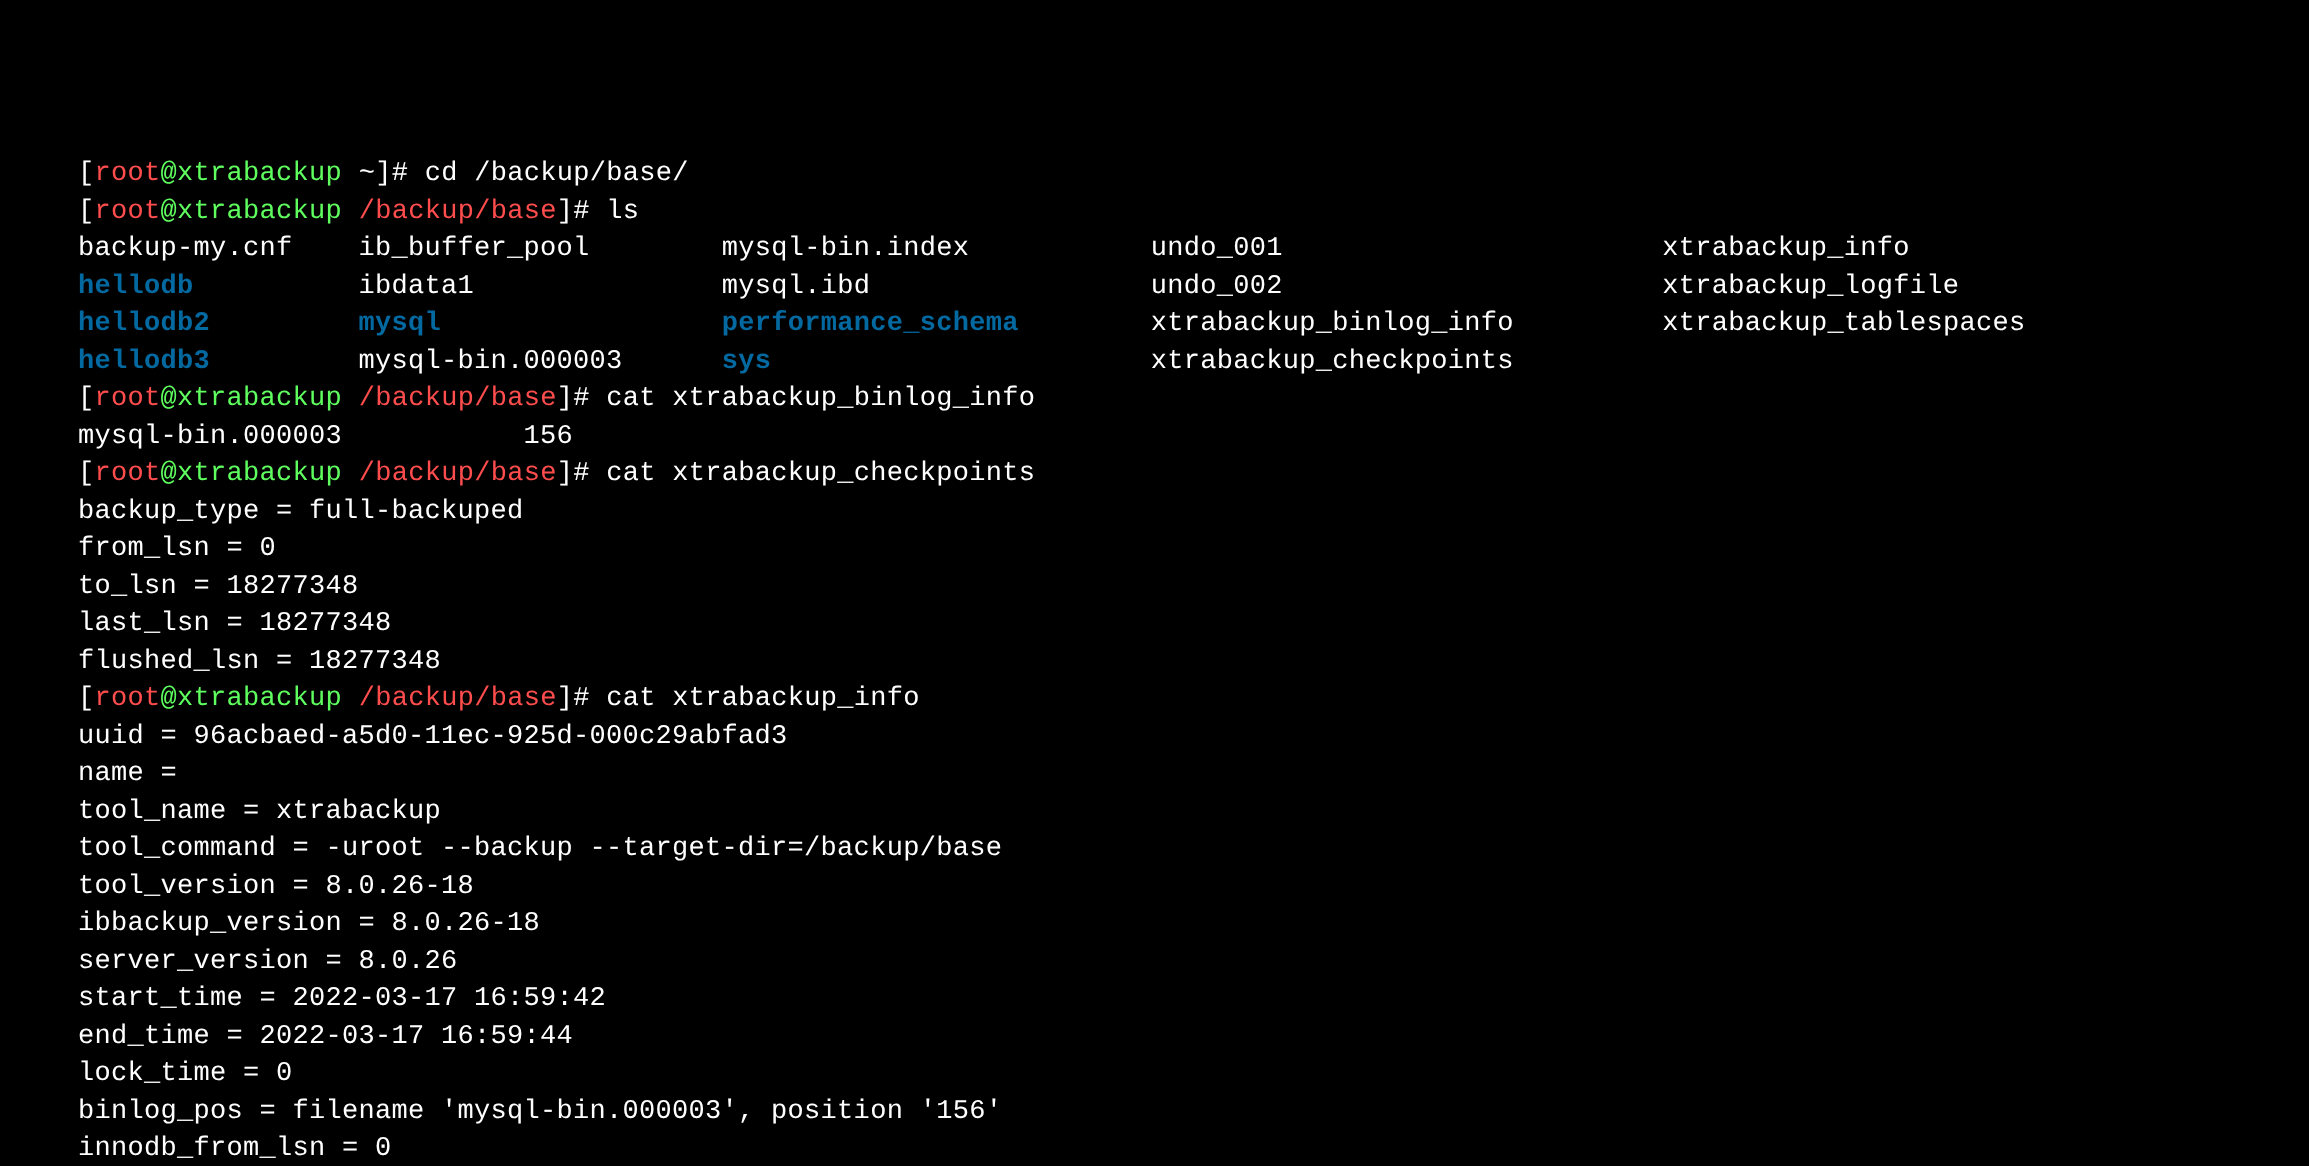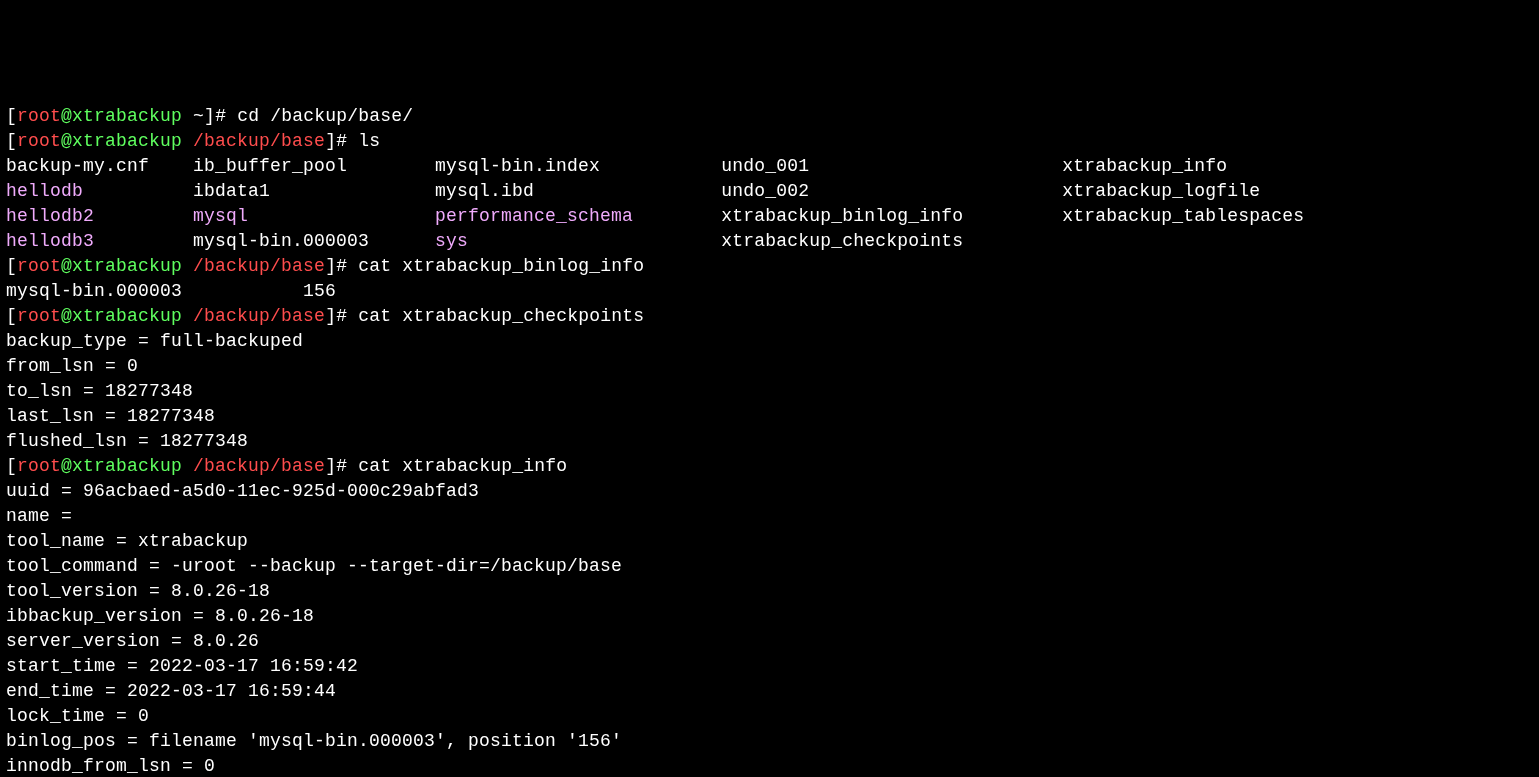--- a/index.html
+++ b/index.html
@@ -8,23 +8,23 @@
     font-family: "Consolas", "Menlo", "Courier New", monospace;
     font-size: 18px;
     line-height: 25px;
     margin: 0;
     padding: 4px 6px;
     white-space: pre;
     letter-spacing: 0.2px;
   }
   .red { color: #ff4d4d; }
   .green { color: #5fff5f; }
-  .blueBold { color: #f0abfc; font-weight: normal; }
+  .blueBold { color: #0369a1; font-weight: bold; }
   .white { color: #ffffff; }
-  .term-line { display: block; }
+  .term-line { display: block; margin-left: 46px; }
 </style>
 </head>
 <body>
 
 
 
 <div id="terminal"><span class="term-line"><span class="white">[</span><span class="red">root</span><span class="green">@</span><span class="green">xtrabackup</span> <span class="white">~</span><span class="white">]</span><span class="white"># </span><span class="white">cd /backup/base/</span></span><span class="term-line"><span class="white">[</span><span class="red">root</span><span class="green">@</span><span class="green">xtrabackup</span> <span class="red">/backup/base</span><span class="white">]</span><span class="white"># </span><span class="white">ls</span></span><span class="term-line"><span class="white">backup-my.cnf</span>    <span class="white">ib_buffer_pool</span>        <span class="white">mysql-bin.index</span>           <span class="white">undo_001</span>                       <span class="white">xtrabackup_info</span></span><span class="term-line"><span class="blueBold">hellodb</span>          <span class="white">ibdata1</span>               <span class="white">mysql.ibd</span>                 <span class="white">undo_002</span>                       <span class="white">xtrabackup_logfile</span></span><span class="term-line"><span class="blueBold">hellodb2</span>         <span class="blueBold">mysql</span>                 <span class="blueBold">performance_schema</span>        <span class="white">xtrabackup_binlog_info</span>         <span class="white">xtrabackup_tablespaces</span></span><span class="term-line"><span class="blueBold">hellodb3</span>         <span class="white">mysql-bin.000003</span>      <span class="blueBold">sys</span>                       <span class="white">xtrabackup_checkpoints</span>         <span class="white"></span></span><span class="term-line"><span class="white">[</span><span class="red">root</span><span class="green">@</span><span class="green">xtrabackup</span> <span class="red">/backup/base</span><span class="white">]</span><span class="white"># </span><span class="white">cat xtrabackup_binlog_info</span></span><span class="term-line"><span class="white">mysql-bin.000003           156</span></span><span class="term-line"><span class="white">[</span><span class="red">root</span><span class="green">@</span><span class="green">xtrabackup</span> <span class="red">/backup/base</span><span class="white">]</span><span class="white"># </span><span class="white">cat xtrabackup_checkpoints</span></span><span class="term-line"><span class="white">backup_type = full-backuped</span></span><span class="term-line"><span class="white">from_lsn = 0</span></span><span class="term-line"><span class="white">to_lsn = 18277348</span></span><span class="term-line"><span class="white">last_lsn = 18277348</span></span><span class="term-line"><span class="white">flushed_lsn = 18277348</span></span><span class="term-line"><span class="white">[</span><span class="red">root</span><span class="green">@</span><span class="green">xtrabackup</span> <span class="red">/backup/base</span><span class="white">]</span><span class="white"># </span><span class="white">cat xtrabackup_info</span></span><span class="term-line"><span class="white">uuid = 96acbaed-a5d0-11ec-925d-000c29abfad3</span></span><span class="term-line"><span class="white">name = </span></span><span class="term-line"><span class="white">tool_name = xtrabackup</span></span><span class="term-line"><span class="white">tool_command = -uroot --backup --target-dir=/backup/base</span></span><span class="term-line"><span class="white">tool_version = 8.0.26-18</span></span><span class="term-line"><span class="white">ibbackup_version = 8.0.26-18</span></span><span class="term-line"><span class="white">server_version = 8.0.26</span></span><span class="term-line"><span class="white">start_time = 2022-03-17 16:59:42</span></span><span class="term-line"><span class="white">end_time = 2022-03-17 16:59:44</span></span><span class="term-line"><span class="white">lock_time = 0</span></span><span class="term-line"><span class="white">binlog_pos = filename 'mysql-bin.000003', position '156'</span></span><span class="term-line"><span class="white">innodb_from_lsn = 0</span></span></div>
 
 
 

